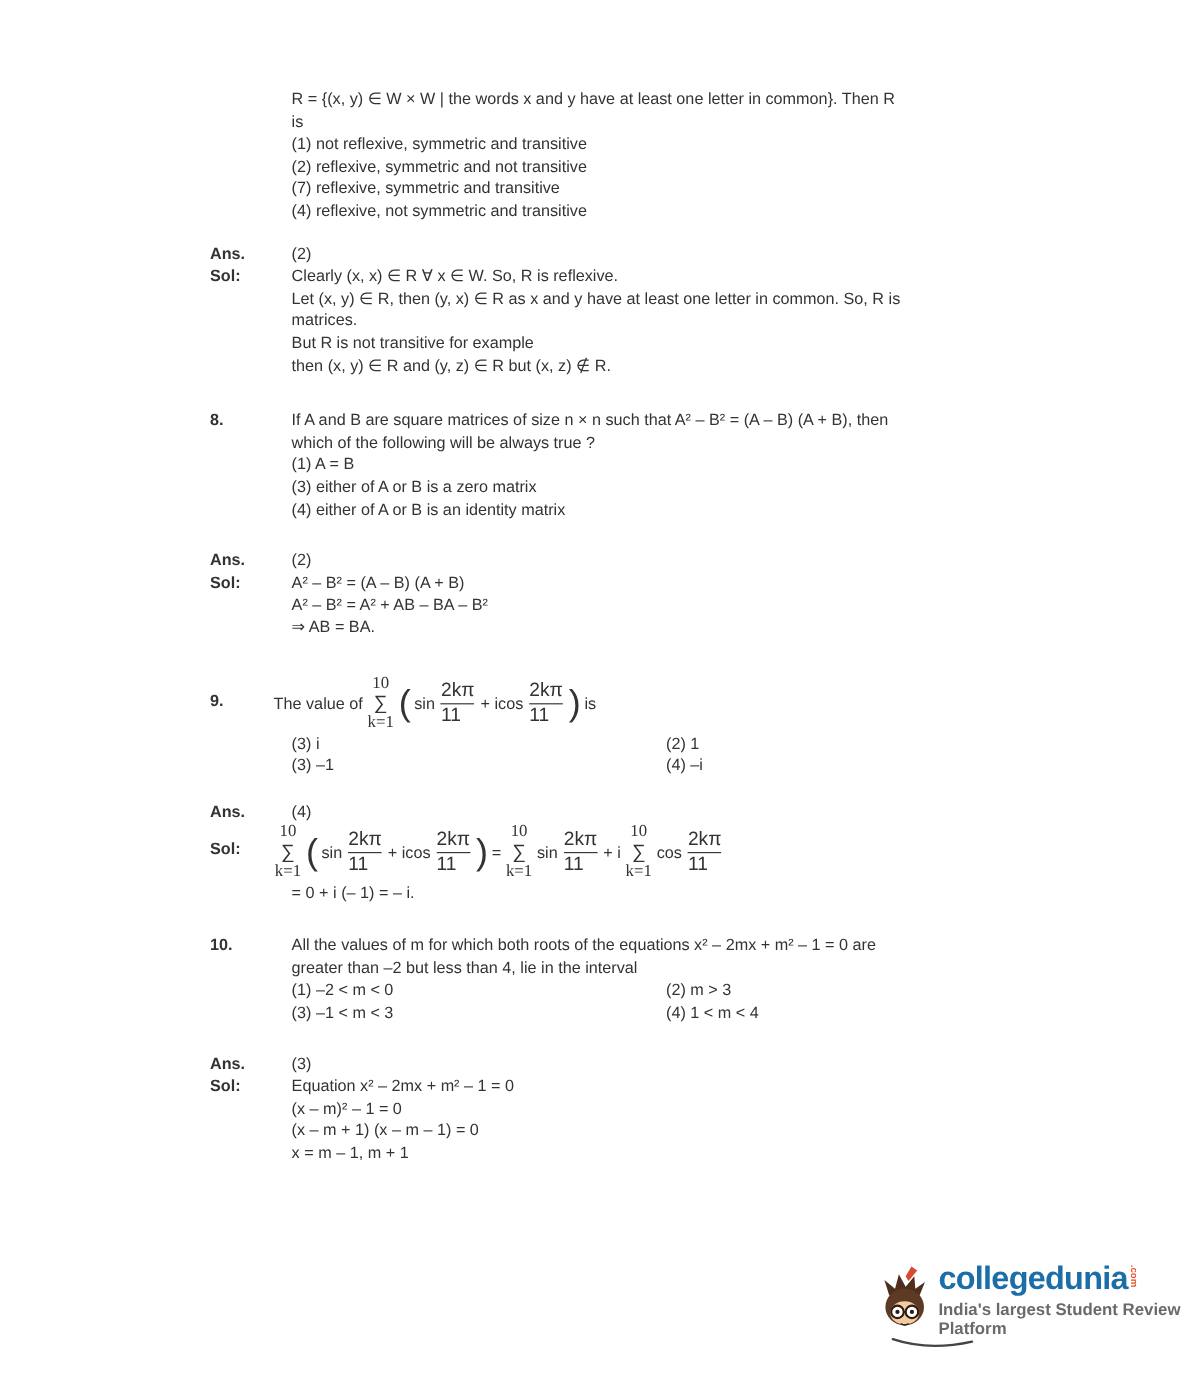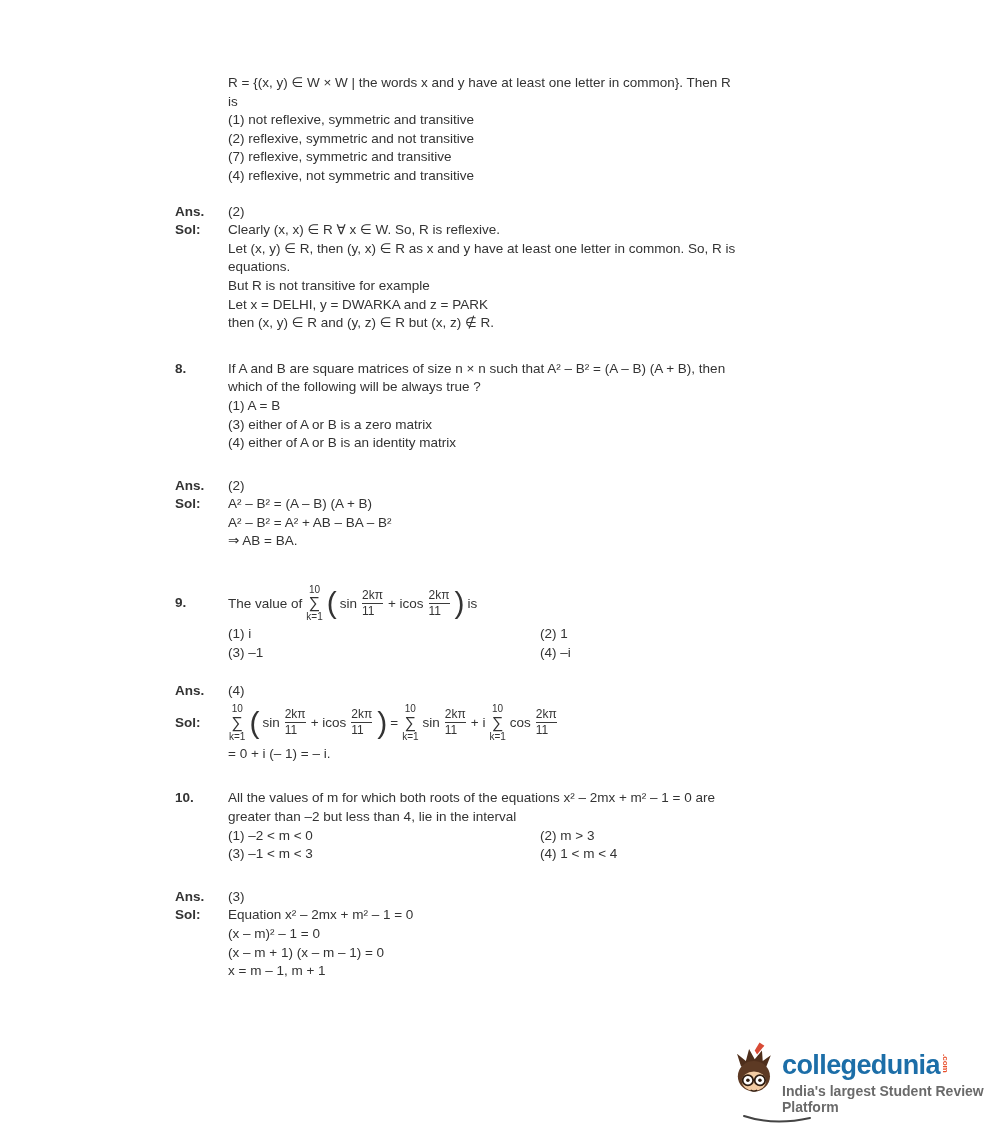--- a/index.html
+++ b/index.html
@@ -8,45 +8,45 @@
     width: 993px; height: 1144px;
     background: #ffffff;
     font-family: "Liberation Sans", "DejaVu Sans", sans-serif;
     font-size: 13.5px;
     color: #333333;
     position: relative;
     overflow: hidden;
   }
   .content { position: absolute; left: 175px; top: 74px; width: 665px; }
   .row { display: grid; grid-template-columns: 53px 1fr; align-items: start; }
-  .line { line-height: 18.6px; min-height: 18.6px; }
+  .line { line-height: 18.6px; min-height: 18.6px; margin-left: 15px; }
   .label, .qnum { line-height: 18.6px; font-weight: bold; }
   .optgrid { display: grid; grid-template-columns: 312px 1fr; }
   .optgrid .line { line-height: 18.6px; }
 
   .mt-ans7  { margin-top: 17px; }
   .mt-q8    { margin-top: 27px; }
   .mt-ans8  { margin-top: 24px; }
   .mt-q9    { margin-top: 30px; }
   .mt-ans9  { margin-top: 20px; }
   .mt-q10   { margin-top: 26px; }
   .mt-ans10 { margin-top: 24px; }
 
   
   .eqline { display: flex; align-items: center; min-height: 44px; gap: 3px; white-space: nowrap; }
   .sigma { display: inline-flex; flex-direction: column; align-items: center; line-height: 1; margin: 0 1px; }
-  .sigma .lim { font-size: 10px; line-height: 1.15; }
+  .sigma .lim { font-size: 14px; line-height: 1.15; font-family: Liberation Serif, serif; }
   .sigma .op { font-size: 16px; line-height: 1; }
-  .frac { display: inline-flex; flex-direction: column; align-items: center; line-height: 1.25; font-size: 12px; margin: 0 2px; }
+  .frac { display: inline-flex; flex-direction: column; align-items: center; line-height: 1.25; font-size: 16px; margin: 0 2px; }
   .frac .den { border-top: 1px solid #3a3a3a; align-self: stretch; text-align: left; }
   .paren { font-size: 30px; font-weight: 300; line-height: 0.85; color: #333; }
   .vshift { padding-top: 13px; }
 
   
-  .logo { position: absolute; left: 733px; top: 1036px; display: flex; align-items: flex-start; gap: 4px; }
+  .logo { position: absolute; left: 733px; top: 1036px; display: flex; align-items: flex-end; gap: 4px; }
   .logo-text { padding-top: 16px; }
   .brand-row { display: flex; align-items: flex-start; }
   .brand { font-size: 27px; color: #1c6ea8; font-weight: 600; letter-spacing: -0.6px; line-height: 1; }
   .dotcom { font-size: 8px; color: #e8512d; writing-mode: vertical-rl; margin-left: 1px; margin-top: 2px; font-weight: 700; }
   .tagline { font-size: 14px; color: #6a6a6a; margin-top: 4px; font-weight: 600; }
   .swoosh { position: absolute; left: 742px; top: 1112px; }
 </style>
 </head>
 <body>
 
@@ -67,23 +67,22 @@
   <div class="mt-ans7">
     <div class="row">
       <div class="label">Ans.</div>
       <div class="line">(2)</div>
     </div>
     <div class="row">
       <div class="label">Sol:</div>
       <div>
         <div class="line">Clearly (x, x) ∈ R  ∀ x ∈ W. So, R is reflexive.</div>
         <div class="line">Let (x, y) ∈ R, then (y, x) ∈ R as x and y have at least one letter in common. So, R is</div>
-        <div class="line">equations.</div>
+        <div class="line">matrices.</div>
         <div class="line">But R is not transitive for example</div>
-        <div class="line">Let x = DELHI, y = DWARKA and z = PARK</div>
         <div class="line">then (x, y) ∈ R and (y, z) ∈ R but (x, z) ∉ R.</div>
       </div>
     </div>
   </div>
 
   <div class="row mt-q8">
     <div class="qnum">8.</div>
     <div>
       <div class="line">If A and B are square matrices of size n × n such that A² – B² = (A – B) (A + B), then</div>
       <div class="line">which of the following will be always true ?</div>
@@ -126,21 +125,21 @@
         </span>
         <span>+ icos</span>
         <span class="frac">
           <span class="num">2kπ</span>
           <span class="den">11</span>
         </span>
         <span class="paren">)</span>
         <span>is</span>
       </div>
       <div class="optgrid">
-        <div class="line">(1) i</div>
+        <div class="line">(3) i</div>
         <div class="line">(2) 1</div>
         <div class="line">(3) –1</div>
         <div class="line">(4) –i</div>
       </div>
     </div>
   </div>
 
   <div class="mt-ans9">
     <div class="row">
       <div class="label">Ans.</div>

